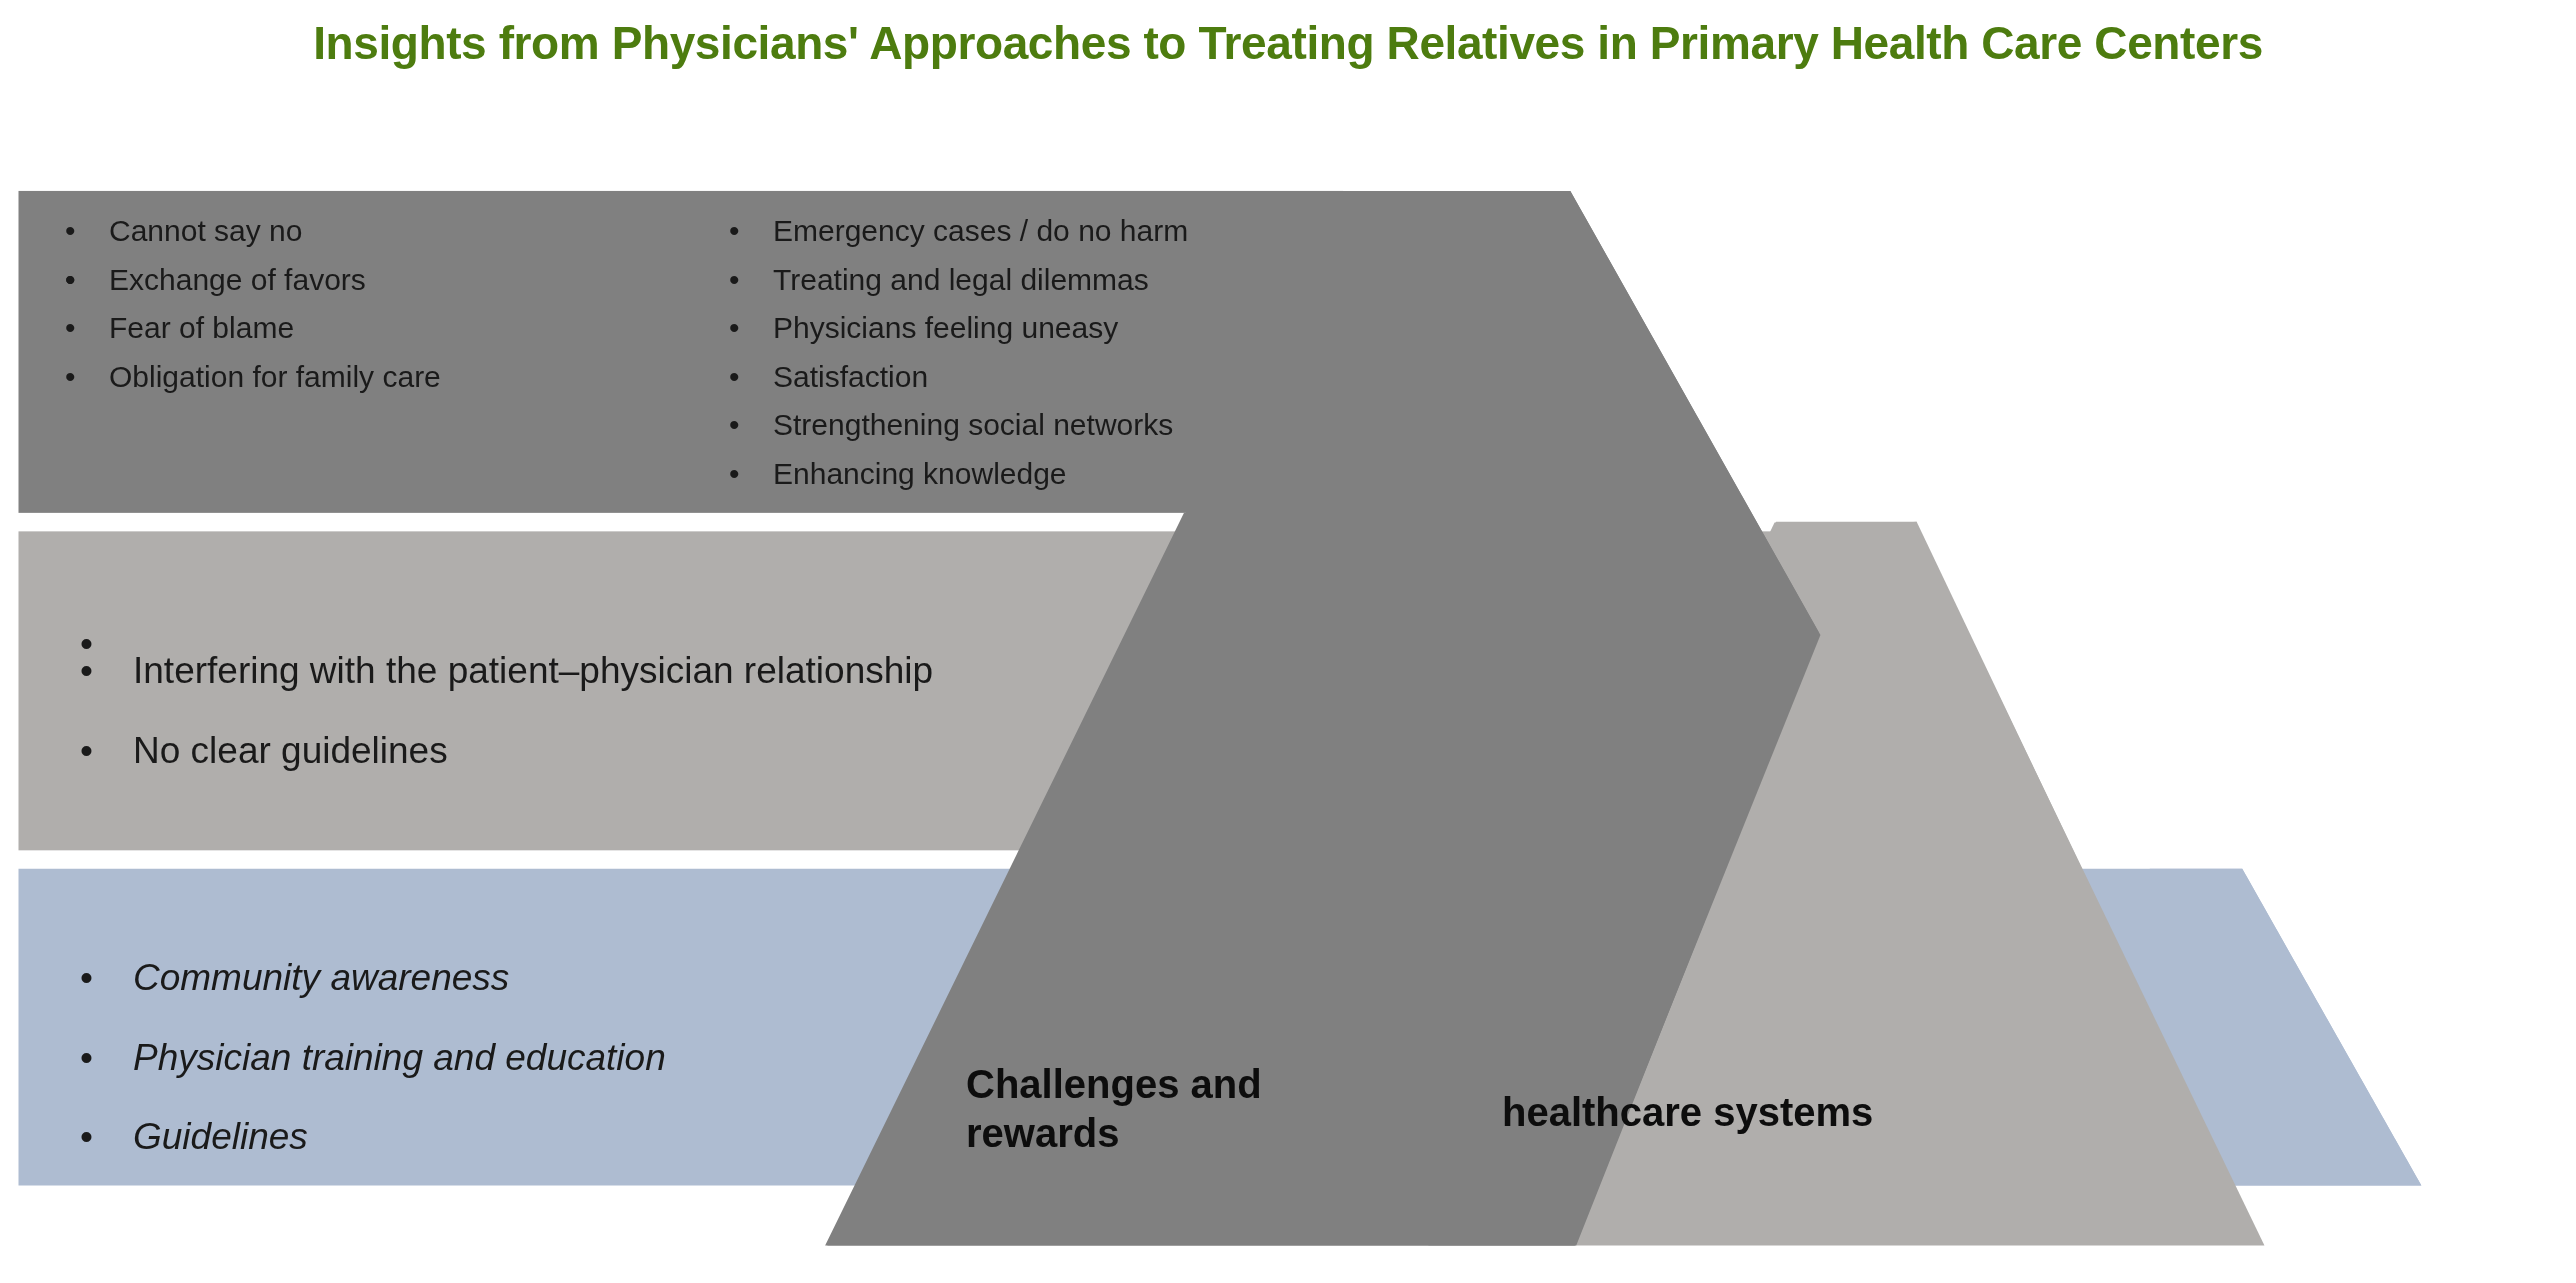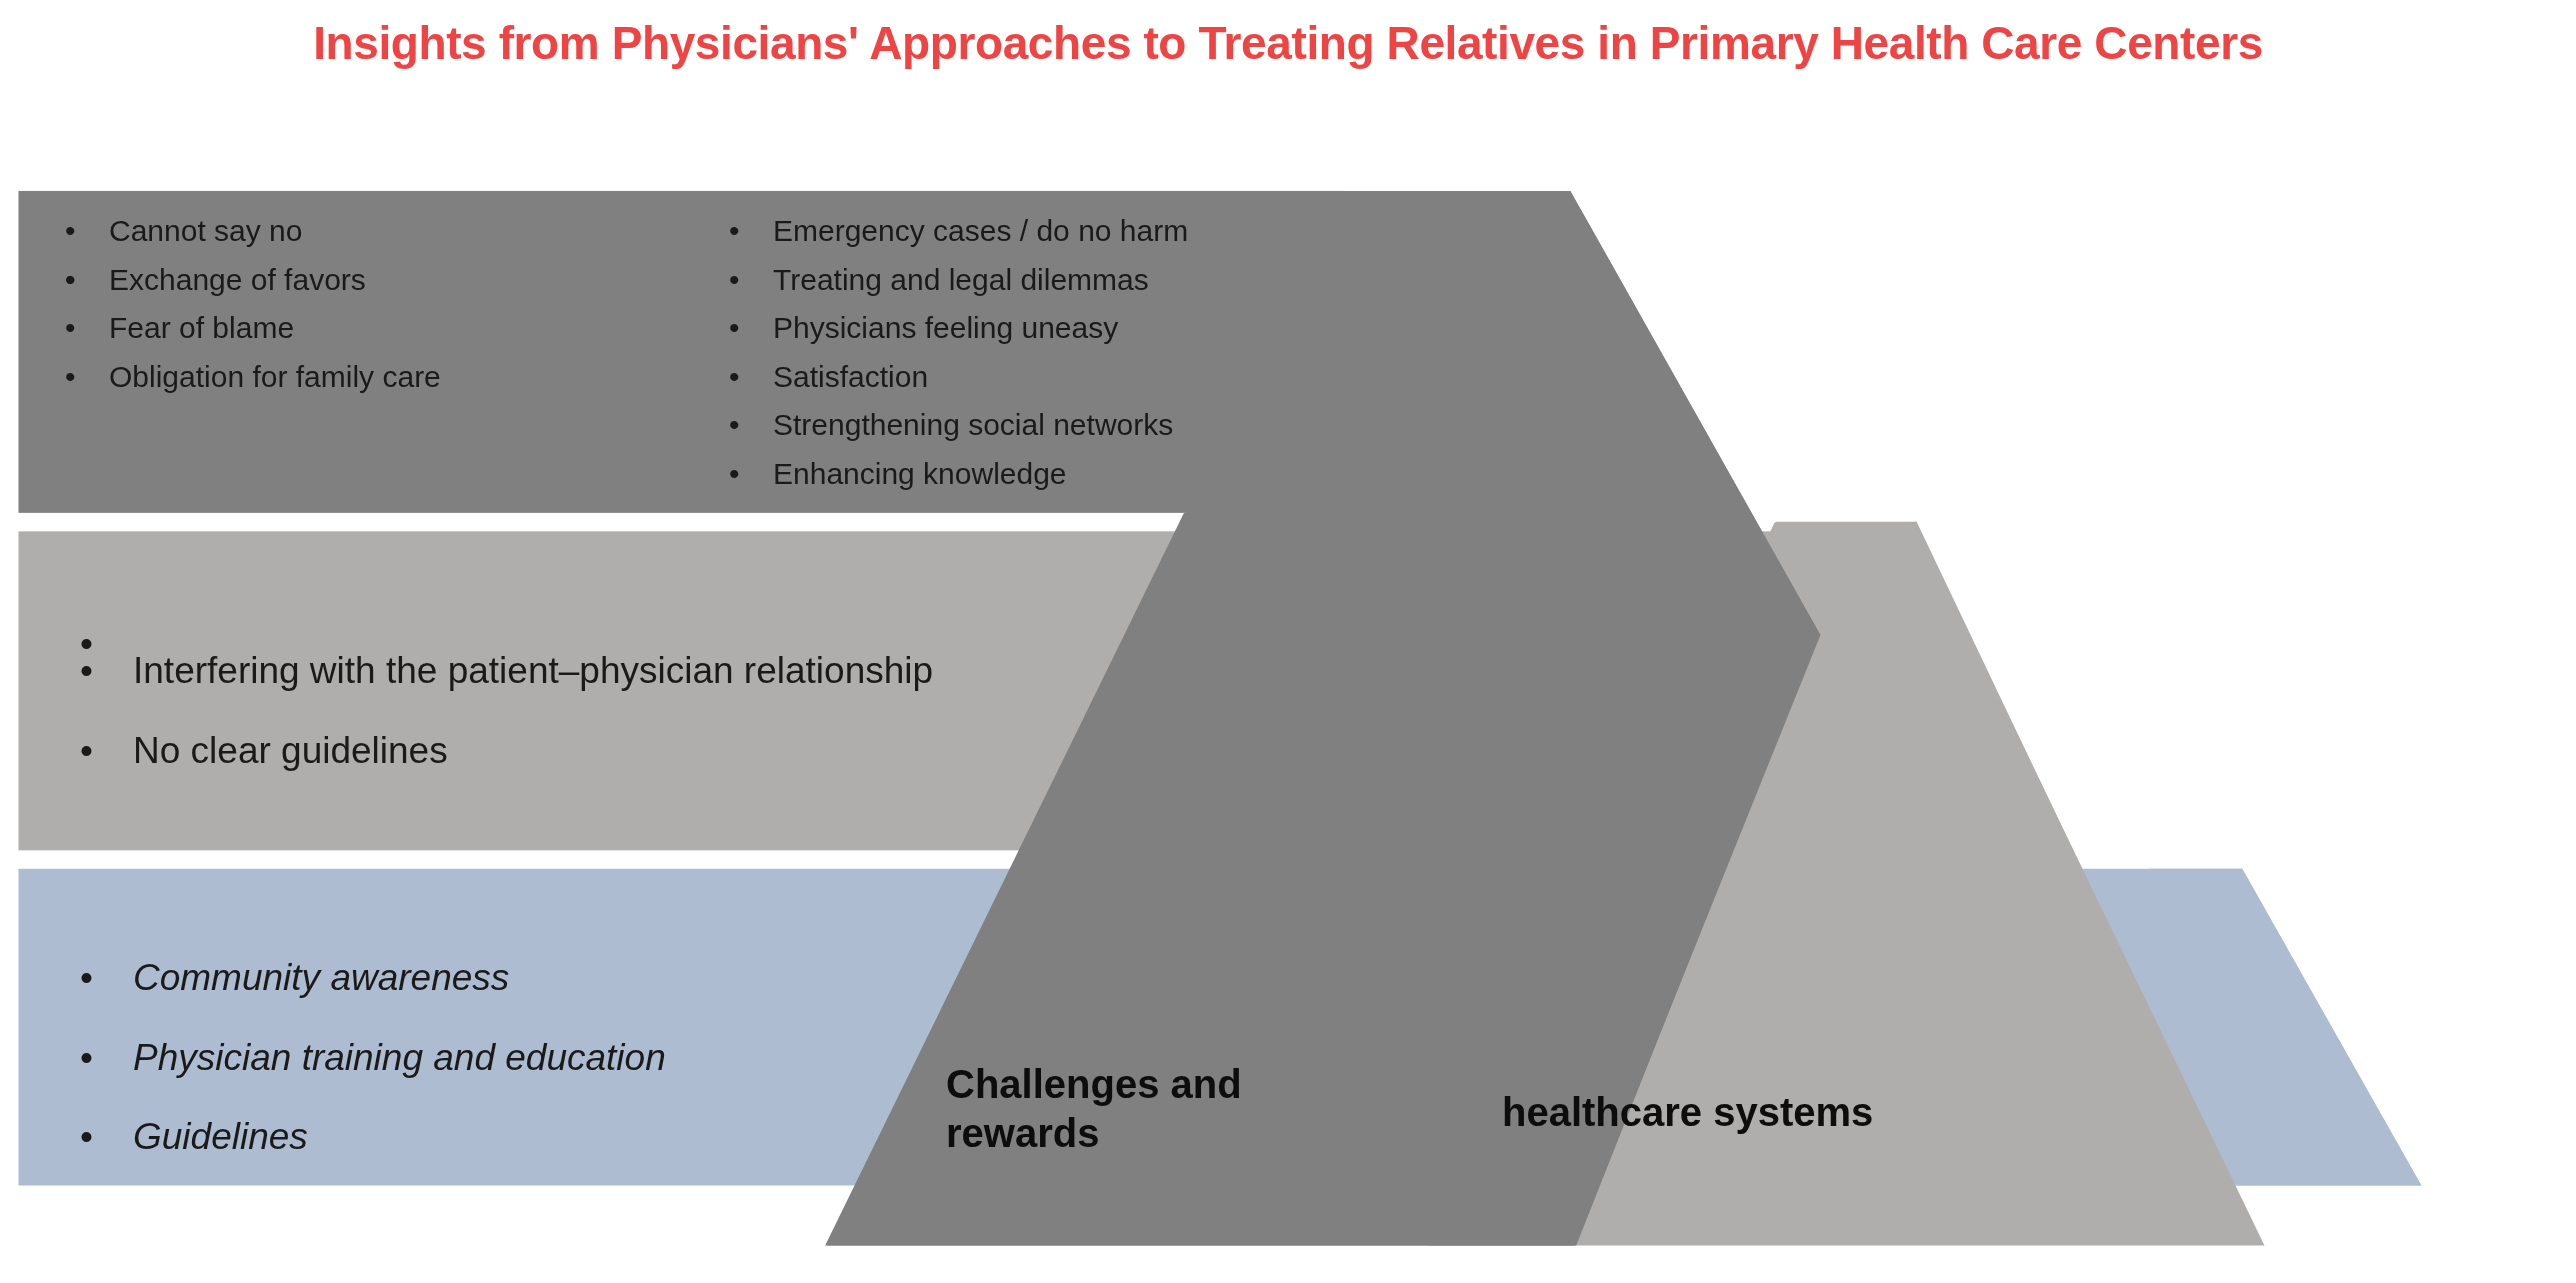--- a/index.html
+++ b/index.html
@@ -11,21 +11,21 @@
     position:relative;
   }
   #stage{position:absolute;left:0;top:0;width:2576px;height:1284px;}
 
   
   #title{
     position:absolute;left:0;top:16.3px;width:2576px;
     text-align:center;
     font-size:46px;
     font-weight:bold;
-    color:#ef4444;
+    color:#4d7c0f;
     letter-spacing:-0.4px;
     white-space:nowrap;
   }
 
   
   #shapes{position:absolute;left:0;top:0;width:2576px;height:1284px;}
 
   
   .bullets{position:absolute;margin:0;padding:0;list-style:none;}
   .bullets li{
@@ -61,21 +61,21 @@
   #b3list li .txt{padding-left:53px;font-style:italic;}
 
   
   .stage-label{
     position:absolute;
     font-weight:bold;
     font-size:40px;
     color:#0d0d0d;
     line-height:1.22;
   }
-  #label-challenges{left:946px;top:1060px;width:318px;}
+  #label-challenges{left:966px;top:1060px;width:318px;}
   #label-shortcomings{left:1502px;top:1088px;width:414px;}
   #label-recommendations{left:2059px;top:1154px;width:518px;white-space:nowrap;}
 </style>
 </head>
 <body>
 
 <div id="stage">
 
   <div id="title">Insights from Physicians' Approaches to Treating Relatives in Primary Health Care Centers</div>
 

